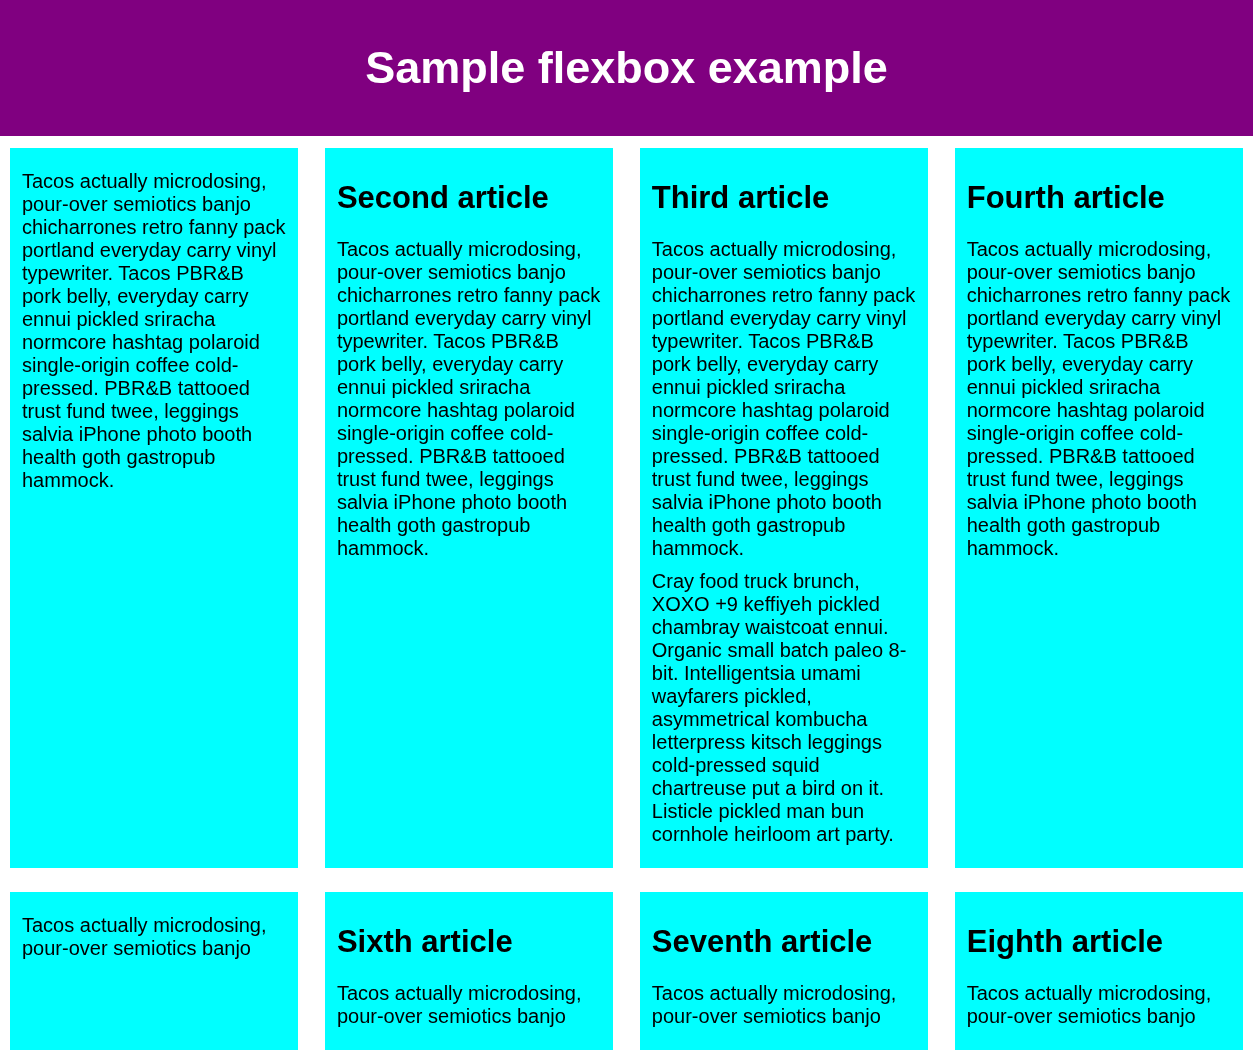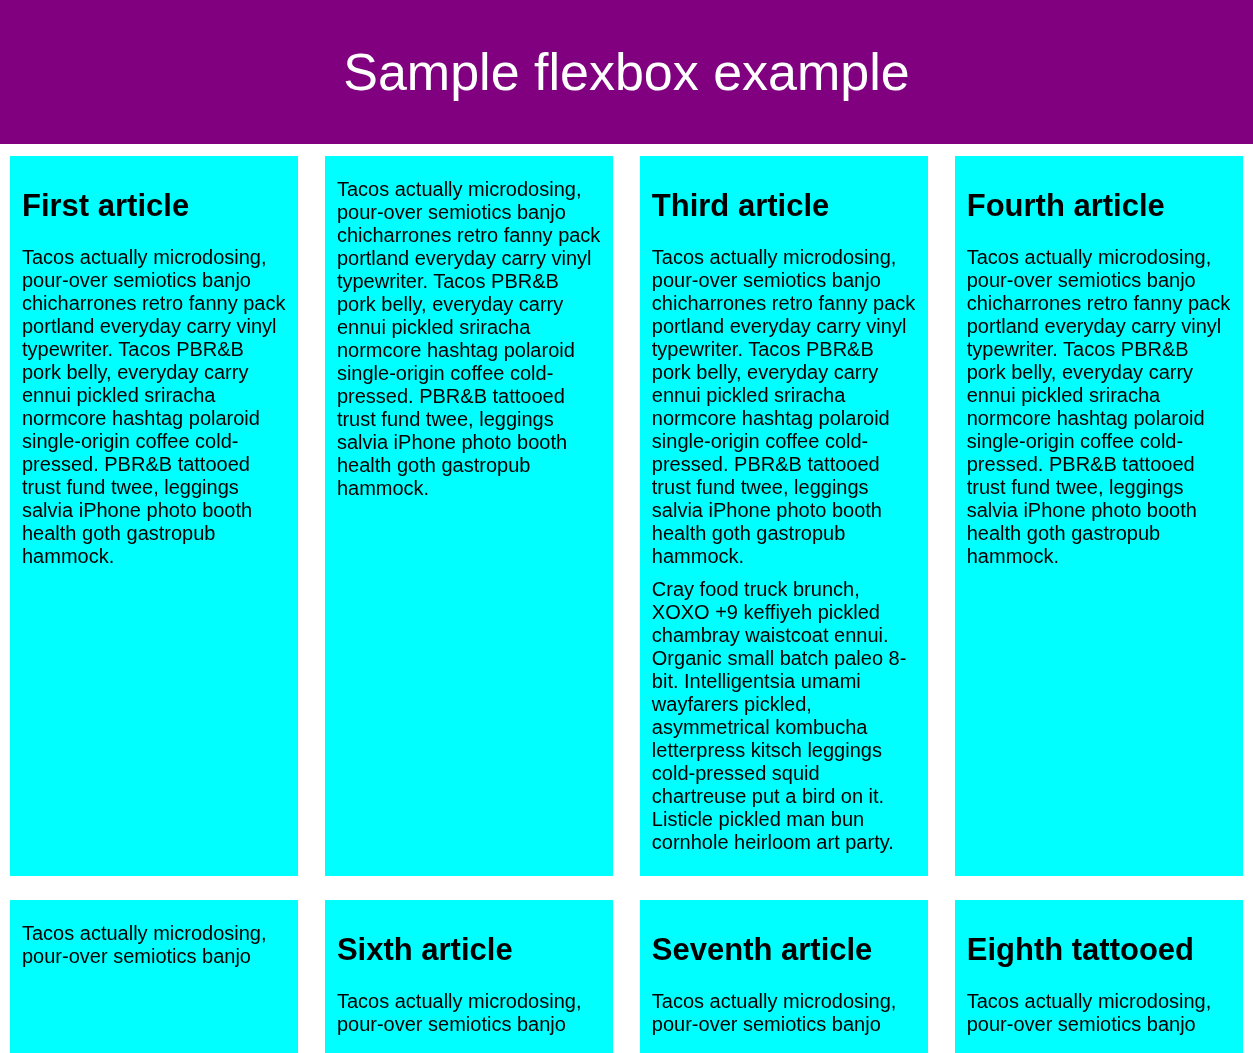--- a/index.html
+++ b/index.html
@@ -9,22 +9,22 @@
     background: white;
     width: 1253px;
   }
   header {
     background: purple;
     color: white;
     text-align: center;
     padding: 16px;
   }
   header h1 {
-    font-size: 52px;
-    font-weight: normal;
+    font-size: 45px;
+    font-weight: bold;
     margin: 26px 0;
   }
   section {
     display: flex;
     flex-wrap: wrap;
     justify-content: space-between;
     padding: 0 10px;
   }
   article {
     background: cyan;
@@ -47,25 +47,25 @@
 </head>
 <body>
 
 <header>
   <h1>Sample flexbox example</h1>
 </header>
 
 <section>
 
   <article>
-    <h2>First article</h2>
     <p>Tacos actually microdosing, pour-over semiotics banjo chicharrones retro fanny pack portland everyday carry vinyl typewriter. Tacos PBR&amp;B pork belly, everyday carry ennui pickled sriracha normcore hashtag polaroid single-origin coffee cold-pressed. PBR&amp;B tattooed trust fund twee, leggings salvia iPhone photo booth health goth gastropub hammock.</p>
   </article>
 
   <article>
+    <h2>Second article</h2>
     <p>Tacos actually microdosing, pour-over semiotics banjo chicharrones retro fanny pack portland everyday carry vinyl typewriter. Tacos PBR&amp;B pork belly, everyday carry ennui pickled sriracha normcore hashtag polaroid single-origin coffee cold-pressed. PBR&amp;B tattooed trust fund twee, leggings salvia iPhone photo booth health goth gastropub hammock.</p>
   </article>
 
   <article>
     <h2>Third article</h2>
     <p>Tacos actually microdosing, pour-over semiotics banjo chicharrones retro fanny pack portland everyday carry vinyl typewriter. Tacos PBR&amp;B pork belly, everyday carry ennui pickled sriracha normcore hashtag polaroid single-origin coffee cold-pressed. PBR&amp;B tattooed trust fund twee, leggings salvia iPhone photo booth health goth gastropub hammock.</p>
     <p>Cray food truck brunch, XOXO +9 keffiyeh pickled chambray waistcoat ennui. Organic small batch paleo 8-bit. Intelligentsia umami wayfarers pickled, asymmetrical kombucha letterpress kitsch leggings cold-pressed squid chartreuse put a bird on it. Listicle pickled man bun cornhole heirloom art party.</p>
   </article>
 
   <article>
@@ -81,17 +81,17 @@
     <h2>Sixth article</h2>
     <p>Tacos actually microdosing, pour-over semiotics banjo</p>
   </article>
 
   <article>
     <h2>Seventh article</h2>
     <p>Tacos actually microdosing, pour-over semiotics banjo</p>
   </article>
 
   <article>
-    <h2>Eighth tattooed</h2>
+    <h2>Eighth article</h2>
     <p>Tacos actually microdosing, pour-over semiotics banjo</p>
   </article>
 
 </section>
 
 </body></html>

